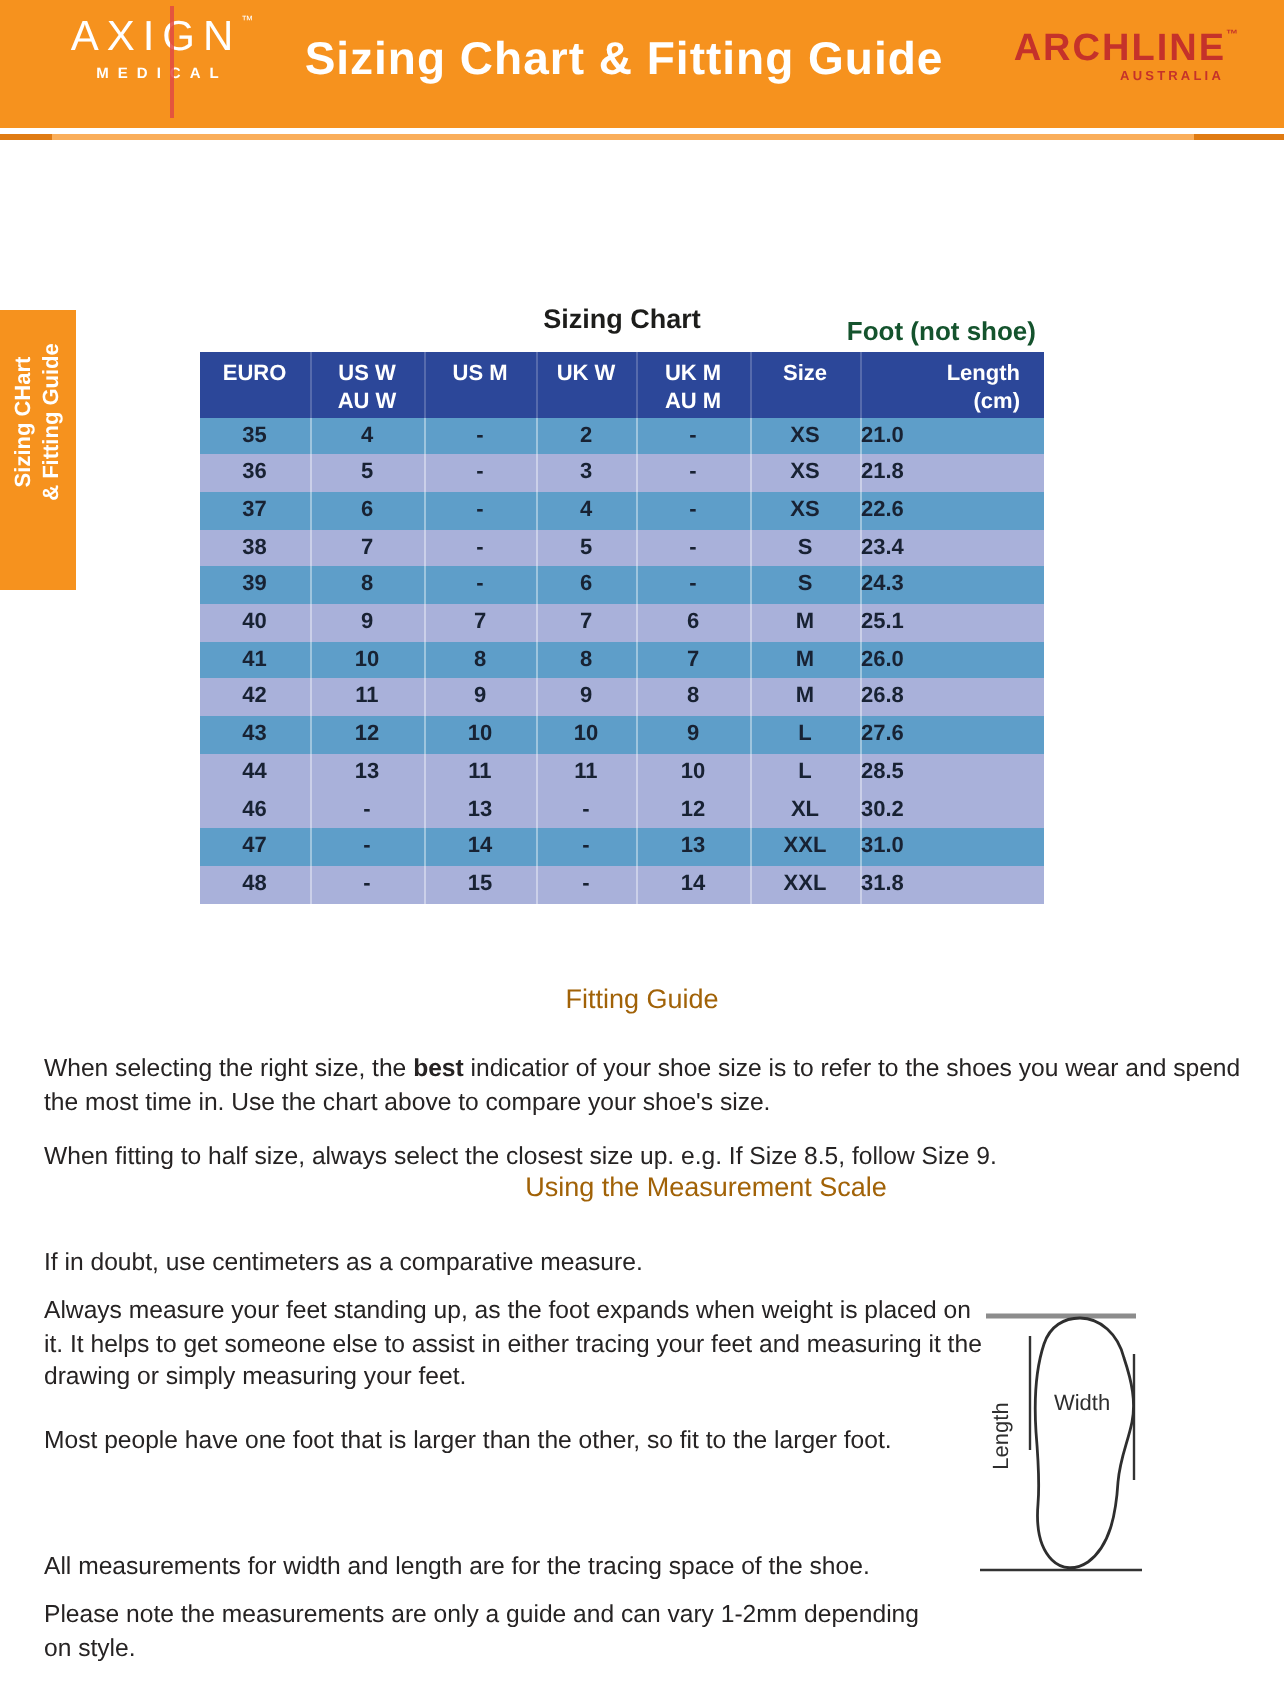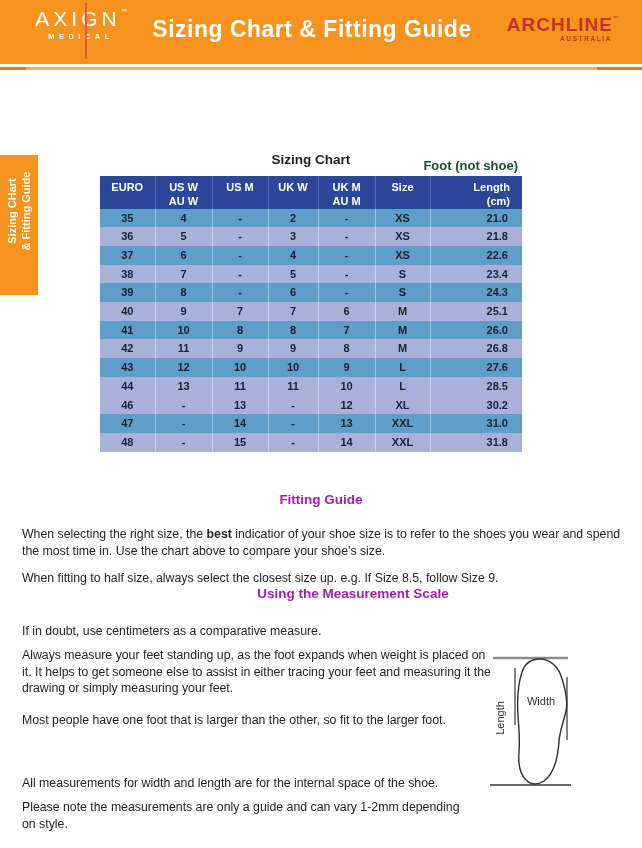--- a/index.html
+++ b/index.html
@@ -43,27 +43,27 @@
              font-weight:700;font-size:13px;color:#14532d;}
   table.size-table{position:absolute;top:176px;left:100px;width:422px;
                    border-collapse:collapse;table-layout:fixed;}
   .size-table th{background:var(--navy);color:#fff;font-size:11px;font-weight:700;
                  vertical-align:top;padding:5px 0 0 0;height:28px;line-height:1.25;
                  box-sizing:border-box;text-align:center;border-right:1px solid rgba(255,255,255,.2);}
   .size-table th:last-child{border-right:none;text-align:right;padding-right:12px;}
   .size-table th .h2{display:block;font-weight:700;}
   .size-table td{height:18.7px;padding:0;text-align:center;font-size:11px;font-weight:700;
                  color:#182233;line-height:18.7px;border-right:1px solid rgba(255,255,255,.4);}
-  .size-table td:last-child{border-right:none;text-align:right;padding-right:14px;}
+  .size-table td:last-child{border-right:none;text-align:left;padding-right:14px;}
   .size-table tr.rb td{background:var(--row-blue);margin-left:31px;}
   .size-table tr.rl td{background:var(--row-lavender);margin-top:10px;}
 
   
-  .h-section{position:absolute;left:0;width:642px;text-align:center;font-weight:700;
-             font-size:13.5px;color:#a21caf;}
+  .h-section{position:absolute;left:0;width:642px;text-align:center;font-weight:400;
+             font-size:13.5px;color:#a16207;}
   #fitting-title{top:492px;}
   #measure-title{top:586px;padding-left:32px;}
   .para{position:absolute;left:22px;font-size:12.3px;line-height:16.5px;color:#262323;}
   #fg-p1{top:514px;width:604px;}
   #fg-p2{top:558px;width:604px;}
   #ms-p1{top:611px;width:604px;}
   #ms-p2{top:635px;width:470px;}
   #ms-p3{top:700px;width:604px;}
   #ms-p4{top:763px;width:604px;}
   #ms-p5{top:787px;width:450px;}
@@ -248,21 +248,21 @@
   </table>
 
   <div class="h-section" id="fitting-title">Fitting Guide</div>
   <p class="para" id="fg-p1"><span>When selecting the right size, the </span><b>best</b><span> indicatior of your shoe size is to refer to the shoes you wear and spend the most time in. Use the chart above to compare your shoe's size.</span></p>
   <p class="para" id="fg-p2">When fitting to half size, always select the closest size up. e.g. If Size 8.5, follow Size 9.</p>
 
   <div class="h-section" id="measure-title">Using the Measurement Scale</div>
   <p class="para" id="ms-p1">If in doubt, use centimeters as a comparative measure.</p>
   <p class="para" id="ms-p2">Always measure your feet standing up, as the foot expands when weight is placed on it. It helps to get someone else to assist in either tracing your feet and measuring it the drawing or simply measuring your feet.</p>
   <p class="para" id="ms-p3">Most people have one foot that is larger than the other, so fit to the larger foot.</p>
-  <p class="para" id="ms-p4">All measurements for width and length are for the internal space of the shoe.</p>
+  <p class="para" id="ms-p4">All measurements for width and length are for the tracing space of the shoe.</p>
   <p class="para" id="ms-p5">Please note the measurements are only a guide and can vary 1-2mm depending on style.</p>
 
   <div class="foot-diagram">
     <svg width="155" height="150" viewBox="0 0 155 150">
       <line x1="5" y1="10" x2="80" y2="10" stroke="#8c8c8c" stroke-width="2.4"></line>
       <line x1="2" y1="137" x2="83" y2="137" stroke="#333333" stroke-width="1.3"></line>
       <line x1="27" y1="20" x2="27" y2="77" stroke="#333333" stroke-width="1.2"></line>
       <line x1="79" y1="29" x2="79" y2="92" stroke="#333333" stroke-width="1.2"></line>
       <path fill="none" stroke="#2e2e2e" stroke-width="1.4" d="M 52 11 C 62 11, 71 19, 74 31 C 78 43, 80 53, 78 63 C 76 73, 72 81, 71 93
                C 70 109, 67 125, 56 133 C 50 137, 43 137, 38 132 C 32 126, 30 116, 31 104

